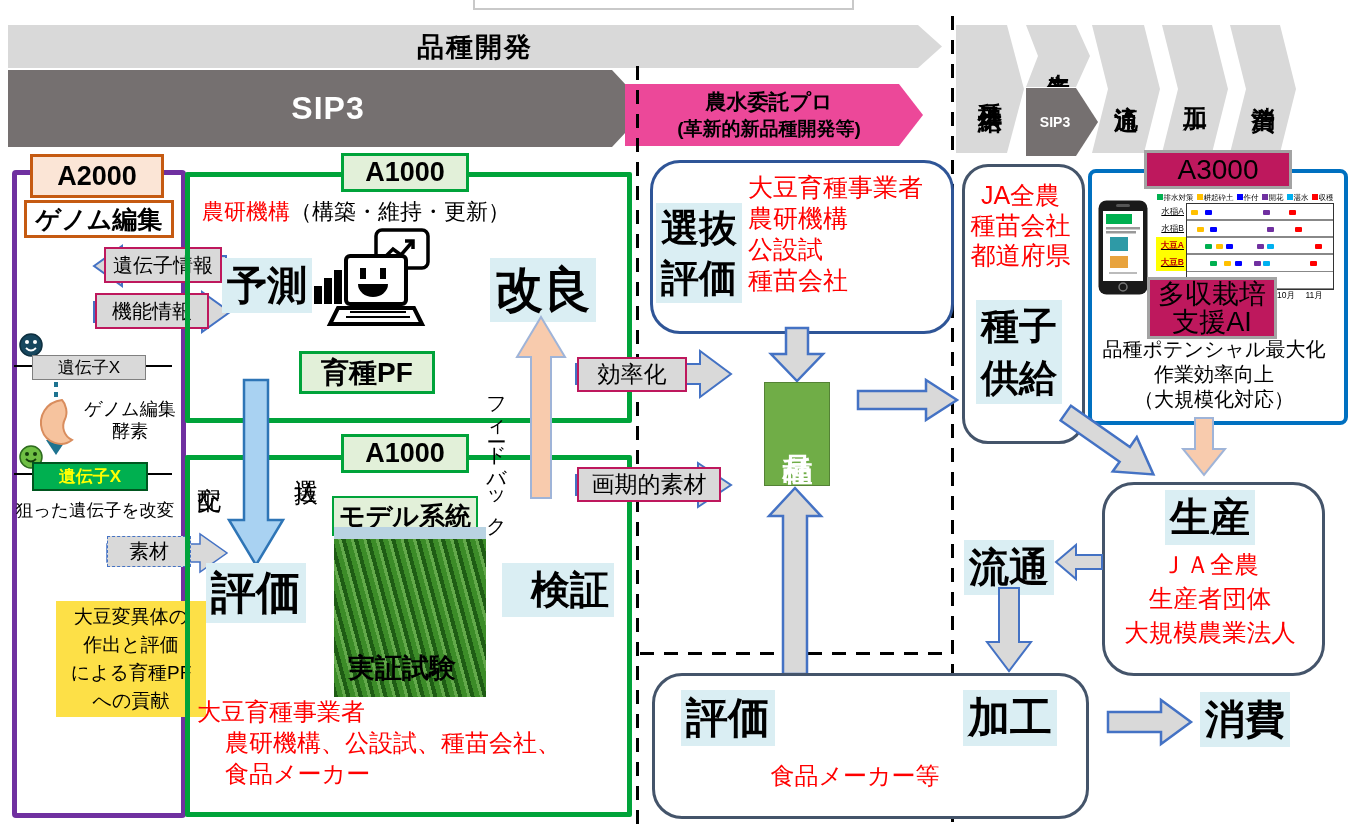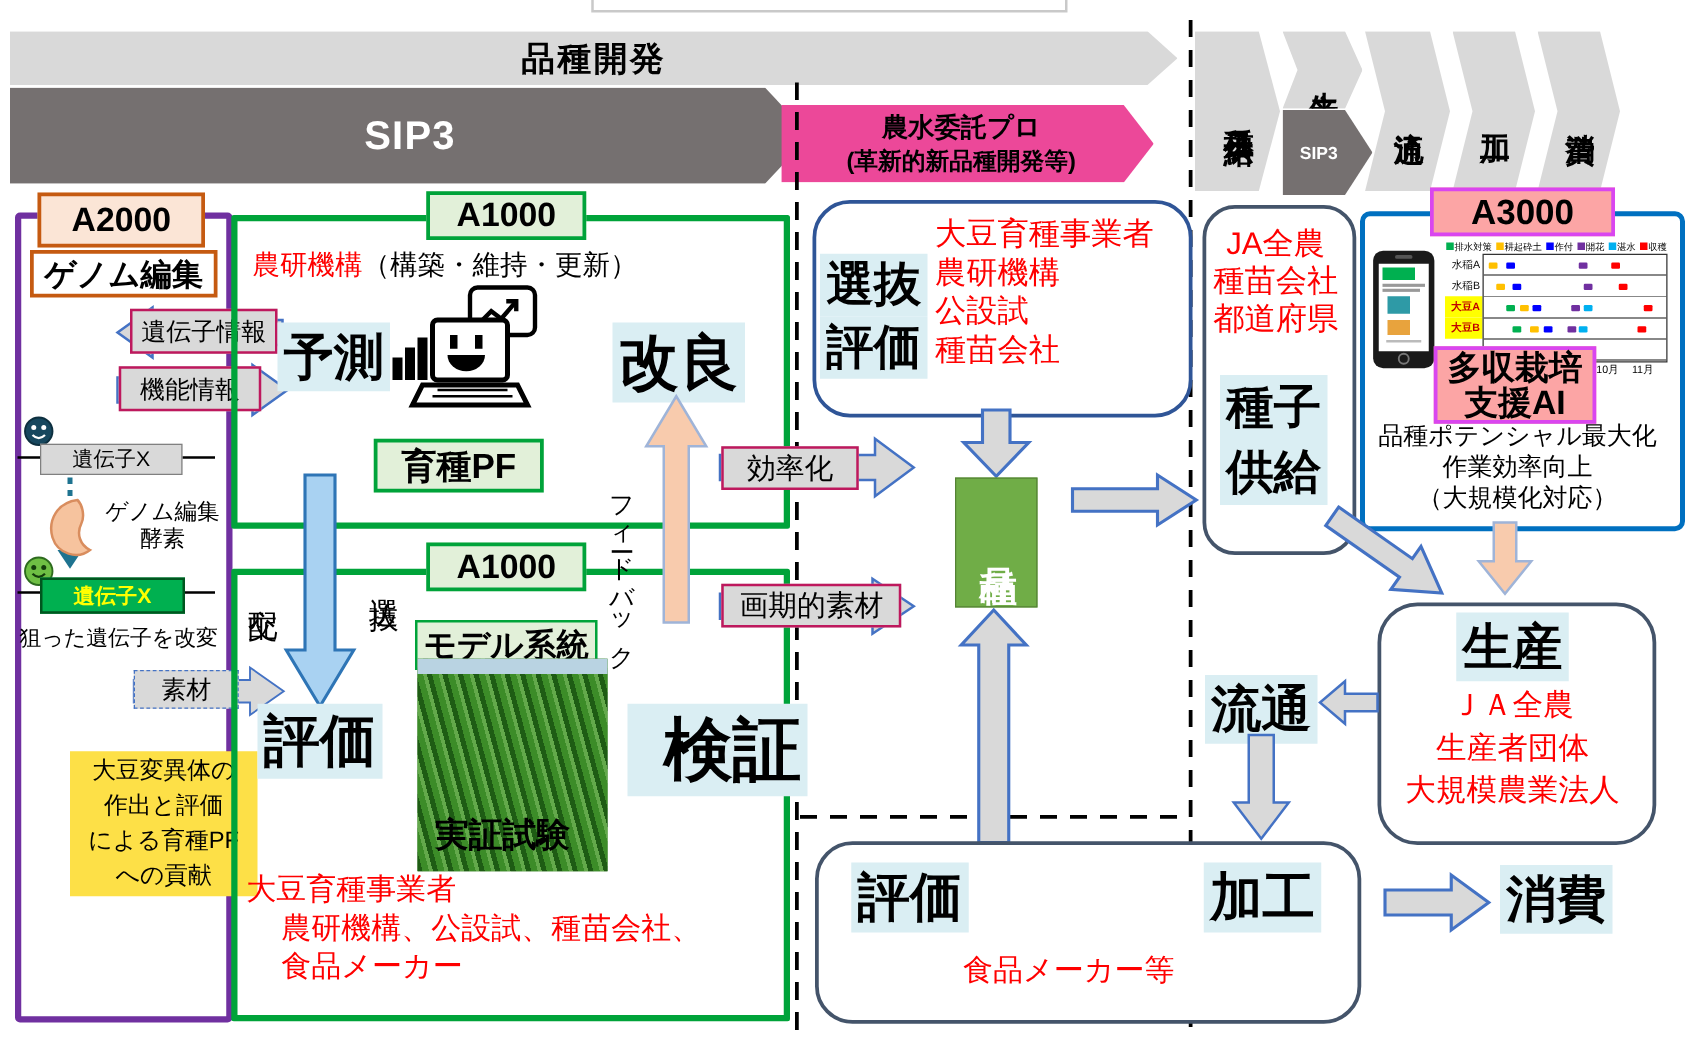--- a/index.html
+++ b/index.html
@@ -9,30 +9,30 @@
   .b{font-weight:700;}
   .red{color:#ff0000;}
   .hl{background:#daeef3;padding:0 5px;}
   .vt{writing-mode:vertical-rl;text-orientation:upright;}
   .chev{position:absolute;background:#d9d9d9;display:flex;align-items:center;justify-content:center;}
   .chev .vt{font-weight:700;font-size:24px;letter-spacing:2px;}
   .dashv{position:absolute;width:3px;background:repeating-linear-gradient(to bottom,#000 0 14px,transparent 14px 24px);}
   .dashh{position:absolute;height:3px;background:repeating-linear-gradient(to right,#000 0 14px,transparent 14px 24px);}
   .lblbox{position:absolute;display:flex;align-items:center;justify-content:center;text-align:center;}
   .grnlbl{background:#e2f0d9;border:3px solid #00a33a;font-weight:700;font-size:27px;}
-  .cyanlbl{background:#fca5a5;border:3px solid #d946ef;font-weight:700;}
+  .cyanlbl{background:#be185d;border:3px solid #a3a3a3;font-weight:400;}
   .arlbl{position:absolute;background:#d9d9d9;border:2px solid #be185d;display:flex;align-items:center;justify-content:center;font-size:21px;}
   svg.ar{position:absolute;overflow:visible;}
   .gline{position:absolute;height:2px;background:#000;}
   .field{position:absolute;background:
       linear-gradient(to bottom,#b9d3e2 0 12px,rgba(0,0,0,0) 12px),
       repeating-linear-gradient(75deg,#1e5c14 0 4px,#3c8c28 4px 9px,#63a94b 9px 12px),#2f7a1f;}
   .aileg{display:flex;gap:3px;font-size:7.5px;justify-content:center;align-items:center;height:11px;white-space:nowrap;}
   .aileg i{display:inline-block;width:6px;height:6px;margin-right:1px;}
-  .aibody{display:flex;height:87px;}
+  .aibody{display:flex;height:87px;text-decoration:underline;}
   .ailabels{width:30px;font-size:8.5px;display:flex;flex-direction:column;}
   .ailabels span{height:17px;line-height:17px;text-align:right;padding-right:2px;}
   .ailabels span.ylw{background:#ffff00;color:#c00000;font-weight:700;}
   .aiplot{flex:1;border:1.5px solid #333;position:relative;background:repeating-linear-gradient(to bottom,transparent 0 15.5px,#888 15.5px 17px);}
   .dot{position:absolute;width:7px;height:5px;border-radius:1px;}
   .aimonths{position:relative;height:12px;font-size:8.5px;}
   .aimonths span{position:absolute;top:0;}
 </style>
 </head>
 <body>
@@ -191,21 +191,21 @@
     <polygon points="27,2 51,42 37,42 37,183 17,183 17,42 3,42" fill="#f8cbad" stroke="#9fb4d8" stroke-width="2"></polygon>
   </svg>
   <div class="abs vt" style="left:484px;top:383px;font-size:20px;letter-spacing:1px;">フィードバック</div>
 
   <div class="lblbox" style="left:332px;top:496px;width:142px;height:36px;background:#e2f0d9;border:2px solid #00a33a;">
     <span class="b" style="font-size:26px;">モデル系統</span>
   </div>
   <div class="field" style="left:334px;top:527px;width:152px;height:170px;"></div>
 
   <div class="abs hl b" style="left:206px;top:563px;font-size:45px;">評価</div>
-  <div class="abs hl b" style="left:502px;top:563px;font-size:55px;padding-left:29px;">検証</div>
+  <div class="abs hl b" style="left:502px;top:563px;font-size:39px;padding-left:29px;">検証</div>
   <div class="abs b" style="left:348px;top:650px;font-size:27px;">実証試験</div>
 
   <div class="abs red" style="left:197px;top:696px;font-size:24px;line-height:31px;">
     <div>大豆育種事業者</div>
     <div style="padding-left:28px;">農研機構、公設試、種苗会社、</div>
     <div style="padding-left:28px;">食品メーカー</div>
   </div>
 
   <svg class="ar" style="left:574px;top:347px;" width="160" height="54">
     <polygon points="2,17 126,17 126,4 157,27 126,50 126,37 2,37" fill="#d9d9d9" stroke="#4472c4" stroke-width="2"></polygon>

